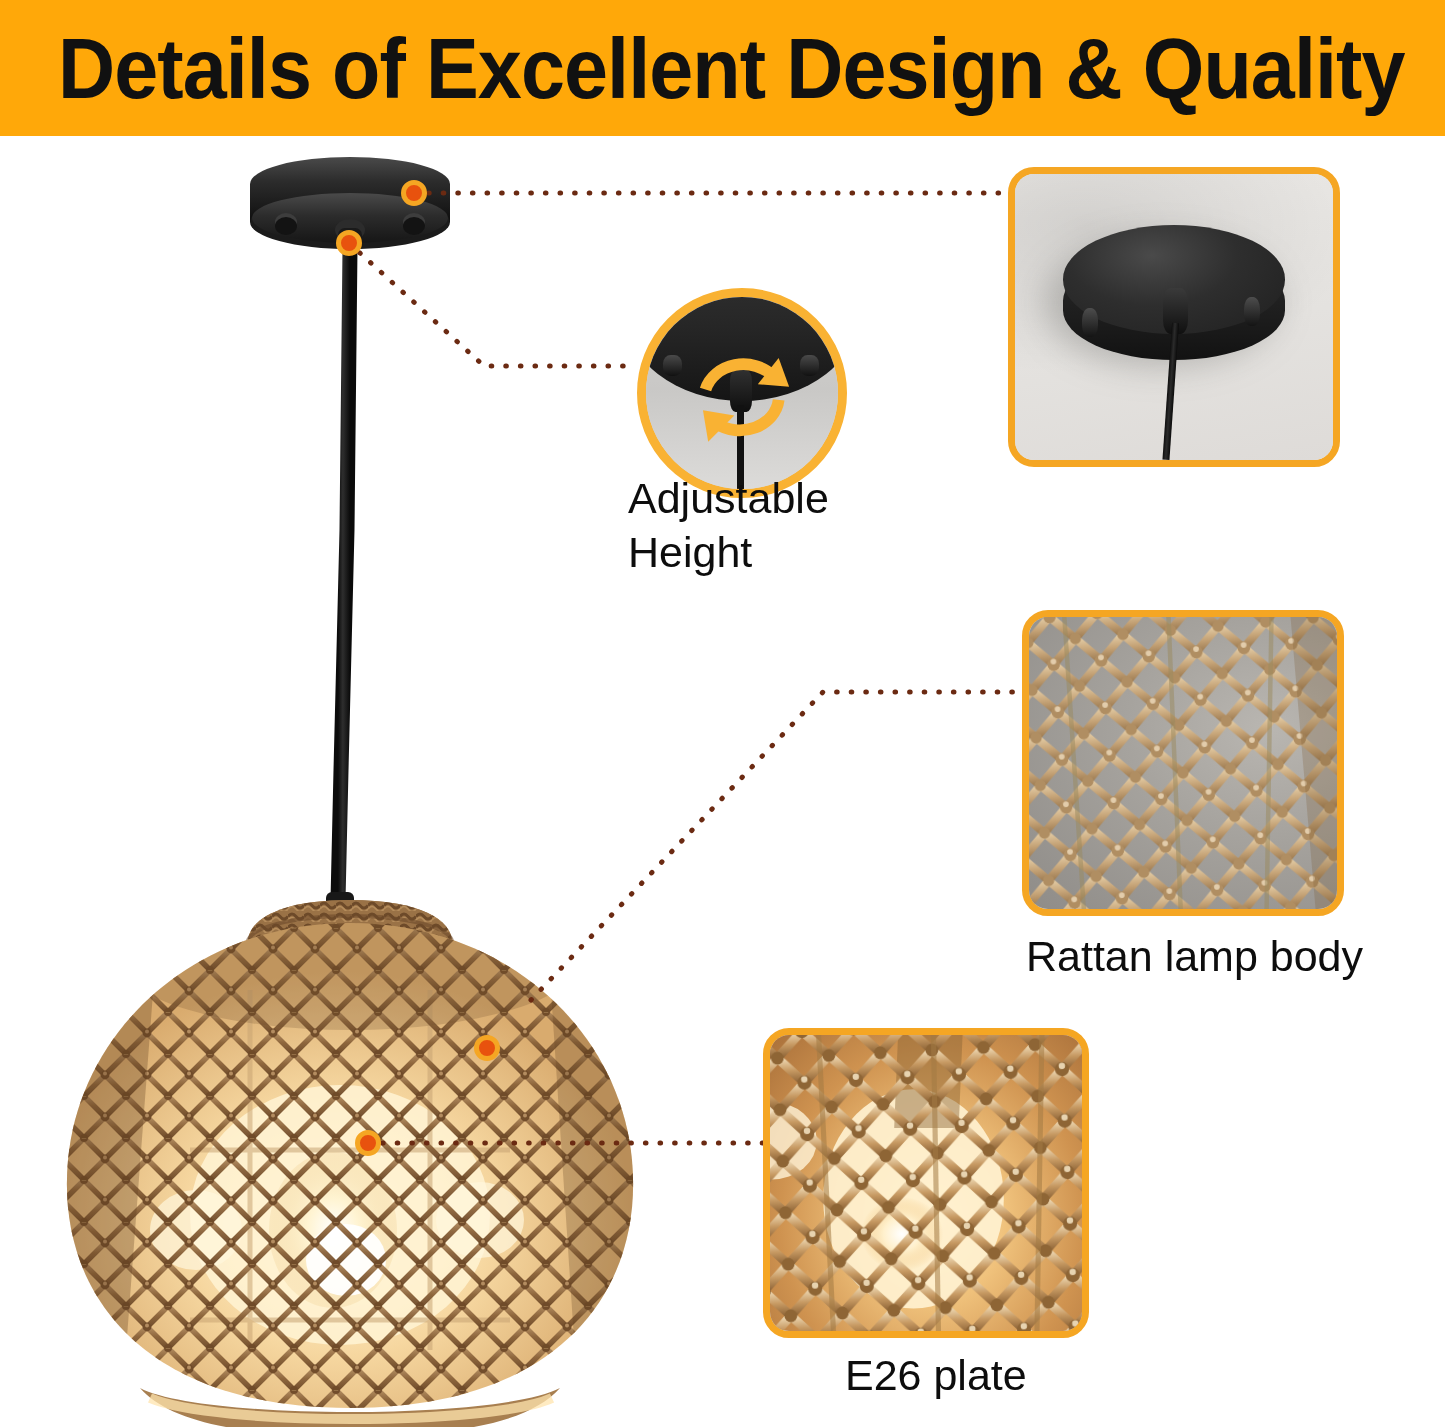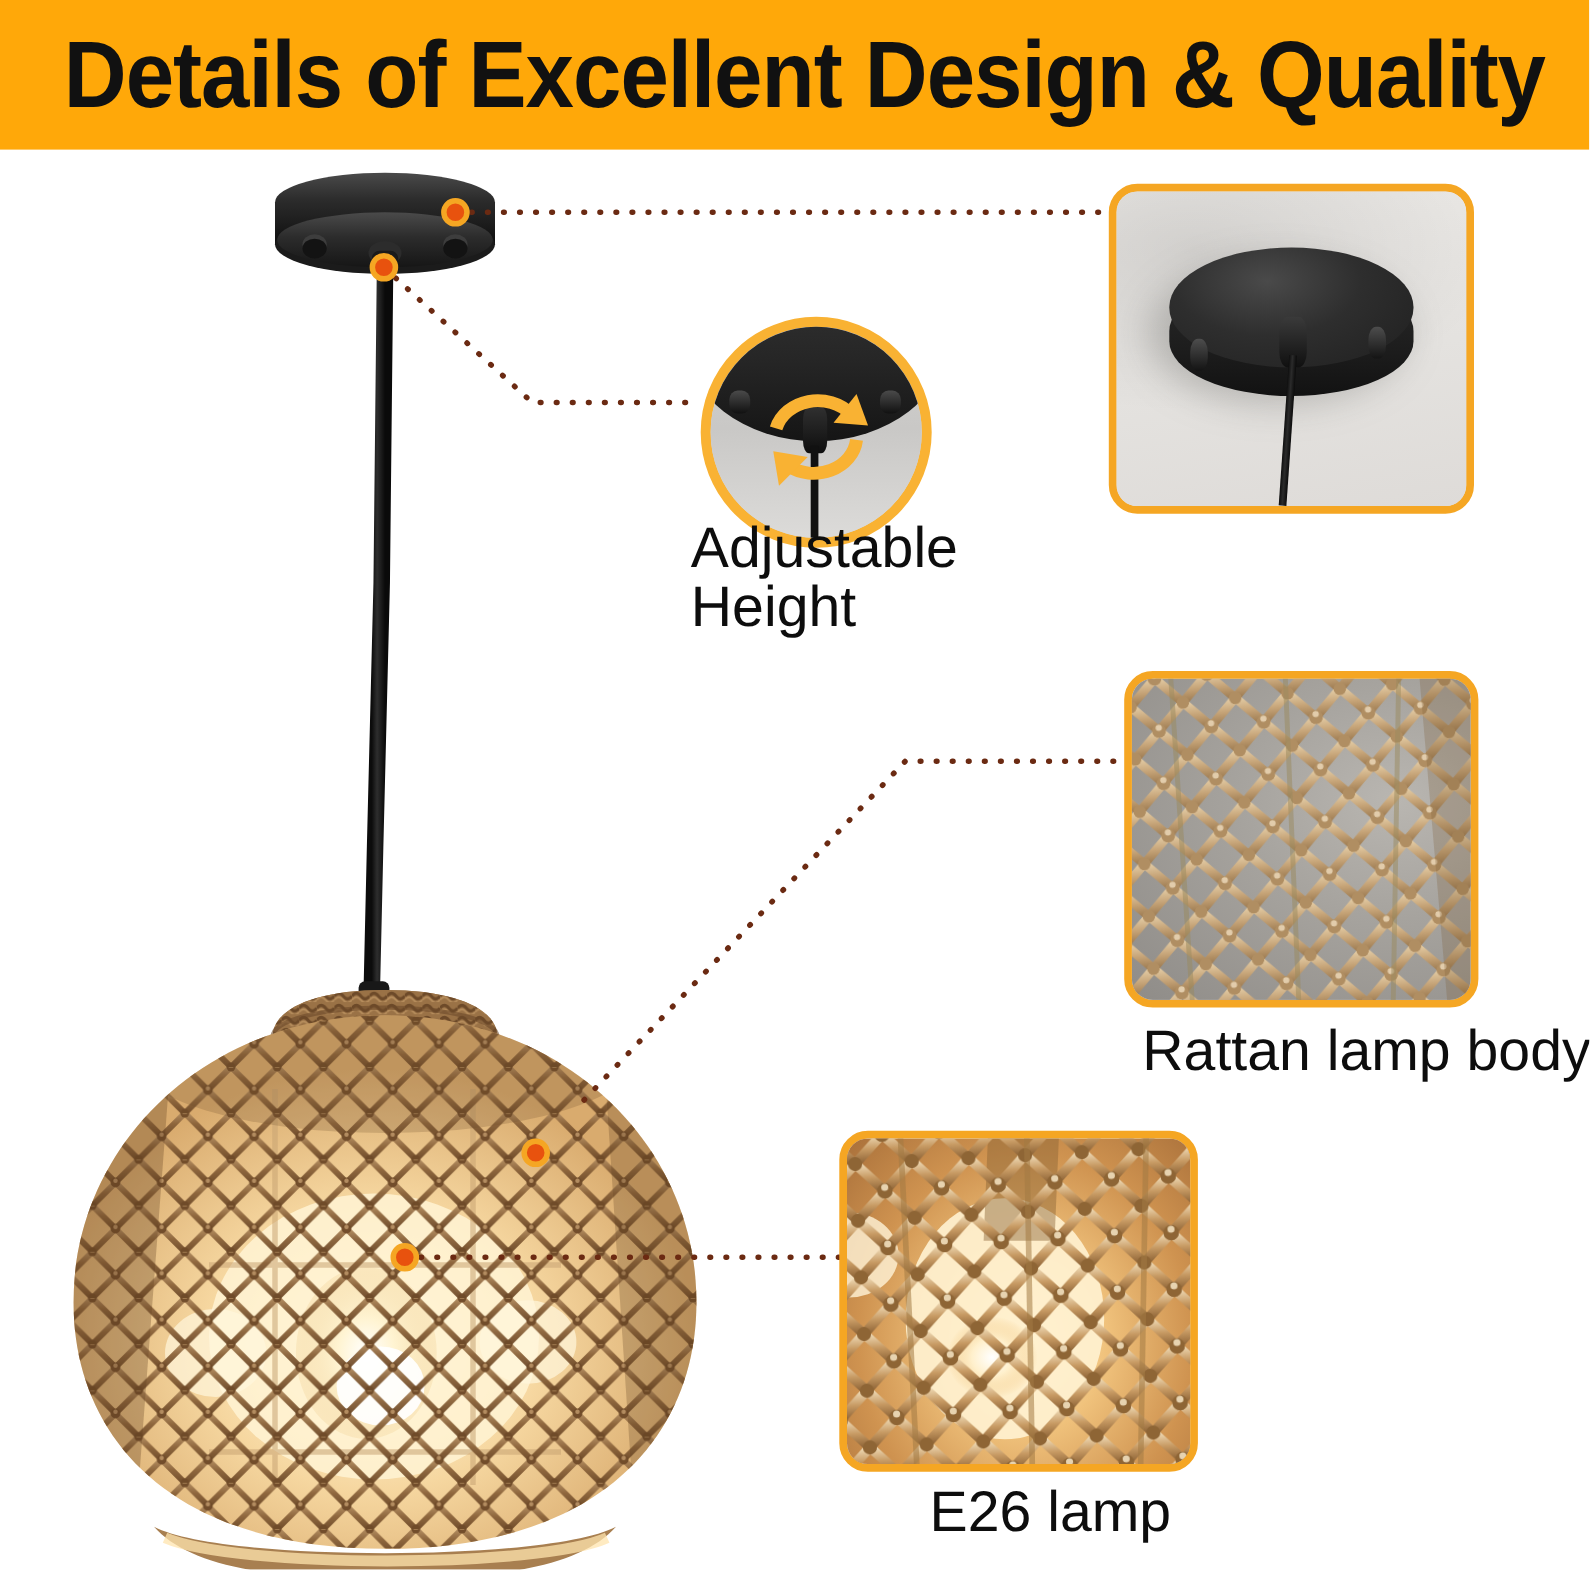--- a/index.html
+++ b/index.html
@@ -57,21 +57,21 @@
     position: absolute;
     border: 9px solid #F9B233;
     border-radius: 50%;
     background: #d9d9d9;
     overflow: hidden;
     box-sizing: border-box;
   }
   .caption {
     position: absolute;
     font-family: "Liberation Sans", sans-serif;
-    font-size: 52px;
+    font-size: 43px;
     line-height: 54px;
     color: #0d0d0d;
     white-space: pre-line;
   }
 
   
   .photo-plate {
     position: absolute;
     inset: 0;
     background:
@@ -445,21 +445,21 @@
         <rect x="0" y="0" width="120" height="120" fill="url(#latticeCool)" transform="rotate(-5 60 60)"></rect>
         <g stroke="#9a8a5e" stroke-width="1.4" opacity="0.5">
           <path d="M22,0 L30,120"></path>
           <path d="M55,0 L60,120"></path>
           <path d="M88,0 L86,120"></path>
         </g>
         <path d="M92,-10 L140,-10 L140,130 L104,130 Z" fill="#7a5c36" opacity="0.26"></path>
       </svg>
     </div>
   </div>
-  <div class="caption" style="left:1026px; top:929px; width:420px;text-align:right;">Rattan lamp body</div>
+  <div class="caption" style="left:1026px; top:929px; width:420px;">Rattan lamp body</div>
 
   <div class="callout-box" style="left:763px; top:1028px; width:326px; height:310px;">
     <div class="weave weave-bg-warm">
       <svg class="weave-net" viewBox="0 0 120 120" preserveAspectRatio="none">
         <defs>
           <radialGradient id="bulbWarm" cx="46%" cy="58%" r="32%">
             <stop offset="0%" stop-color="#ffffff"></stop>
             <stop offset="45%" stop-color="#fff0cc"></stop>
             <stop offset="100%" stop-color="#f0c074" stop-opacity="0"></stop>
           </radialGradient>
@@ -491,15 +491,15 @@
         <path d="M52,-8 L72,-8 L70,40 L50,40 Z" fill="#8a6336" opacity="0.45"></path>
         <rect x="0" y="0" width="120" height="120" fill="url(#latticeWarm)" transform="rotate(-3 60 60)"></rect>
         <g stroke="#a37b44" stroke-width="1.6" opacity="0.55">
           <path d="M26,0 L32,120"></path>
           <path d="M62,0 L64,120"></path>
           <path d="M96,0 L94,120"></path>
         </g>
       </svg>
     </div>
   </div>
-  <div class="caption" style="left:845px; top:1348px; width:400px;">E26 lamp</div>
+  <div class="caption" style="left:845px; top:1348px; width:400px;">E26 plate</div>
 
 </div>
 
 </body></html>

